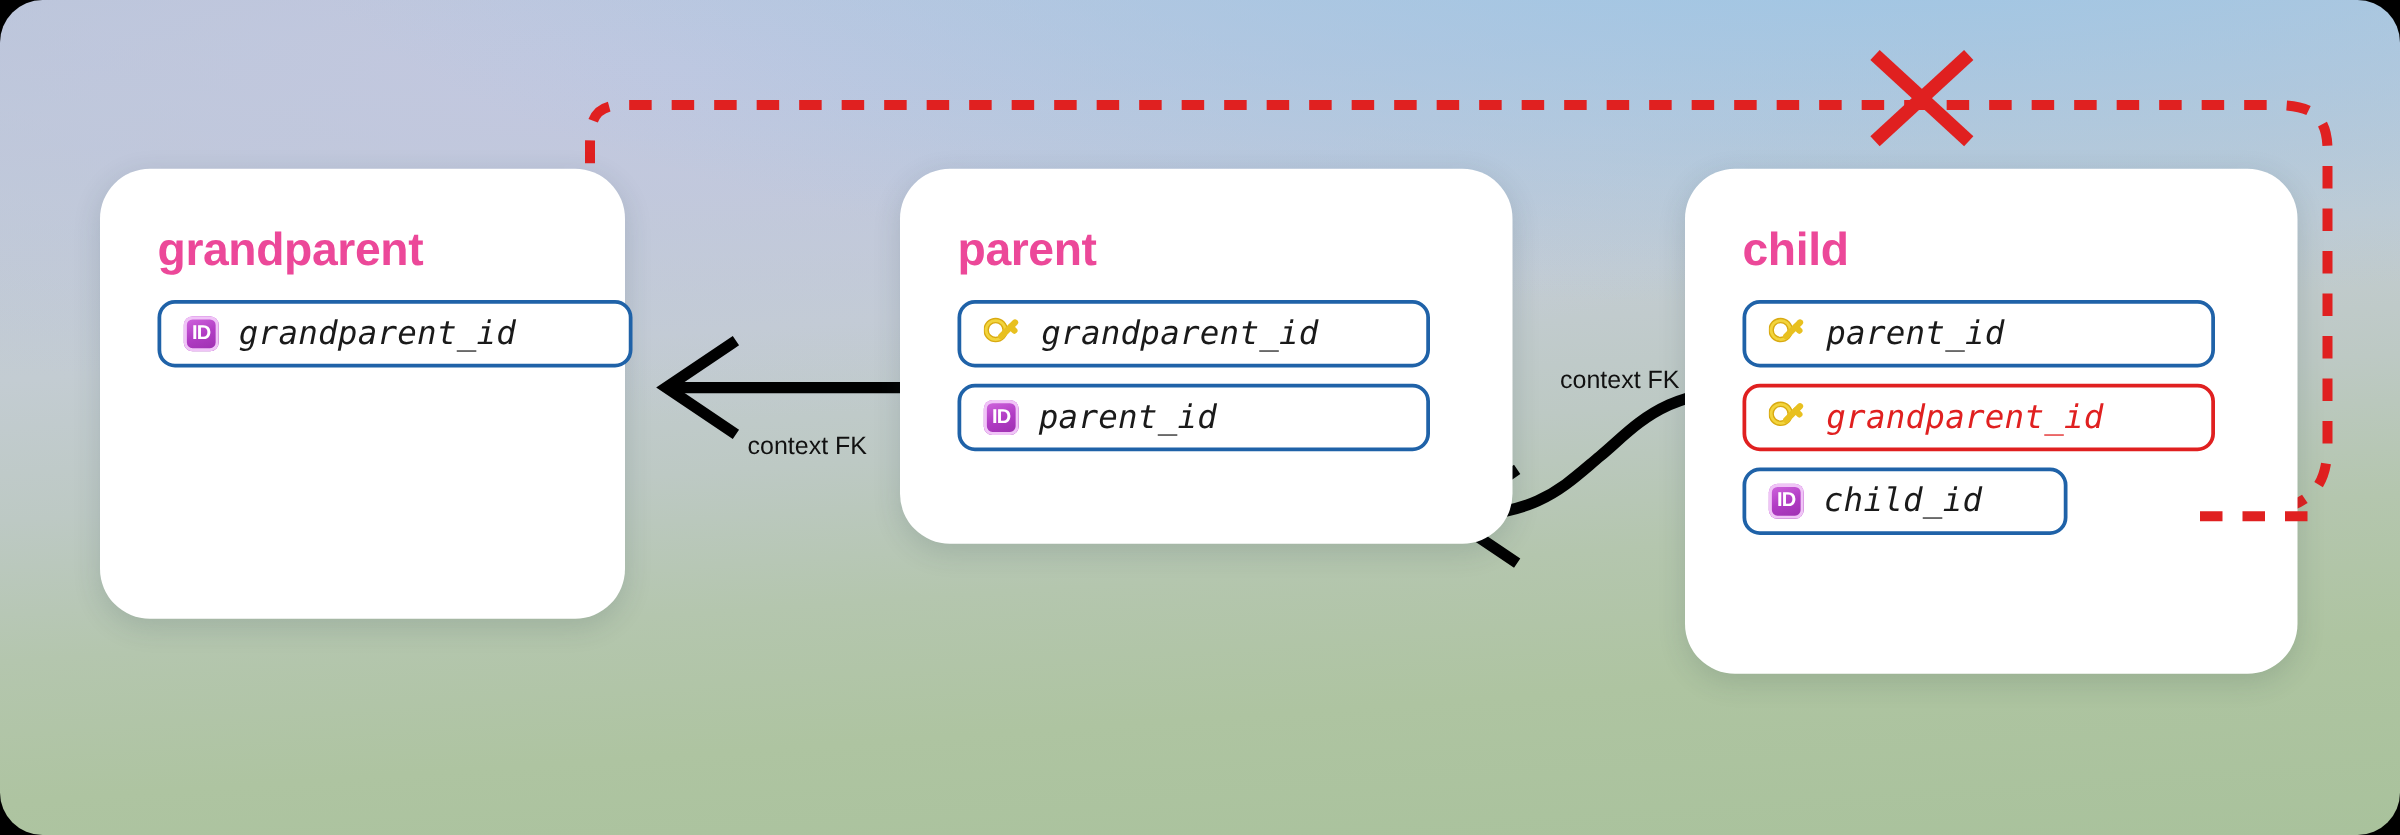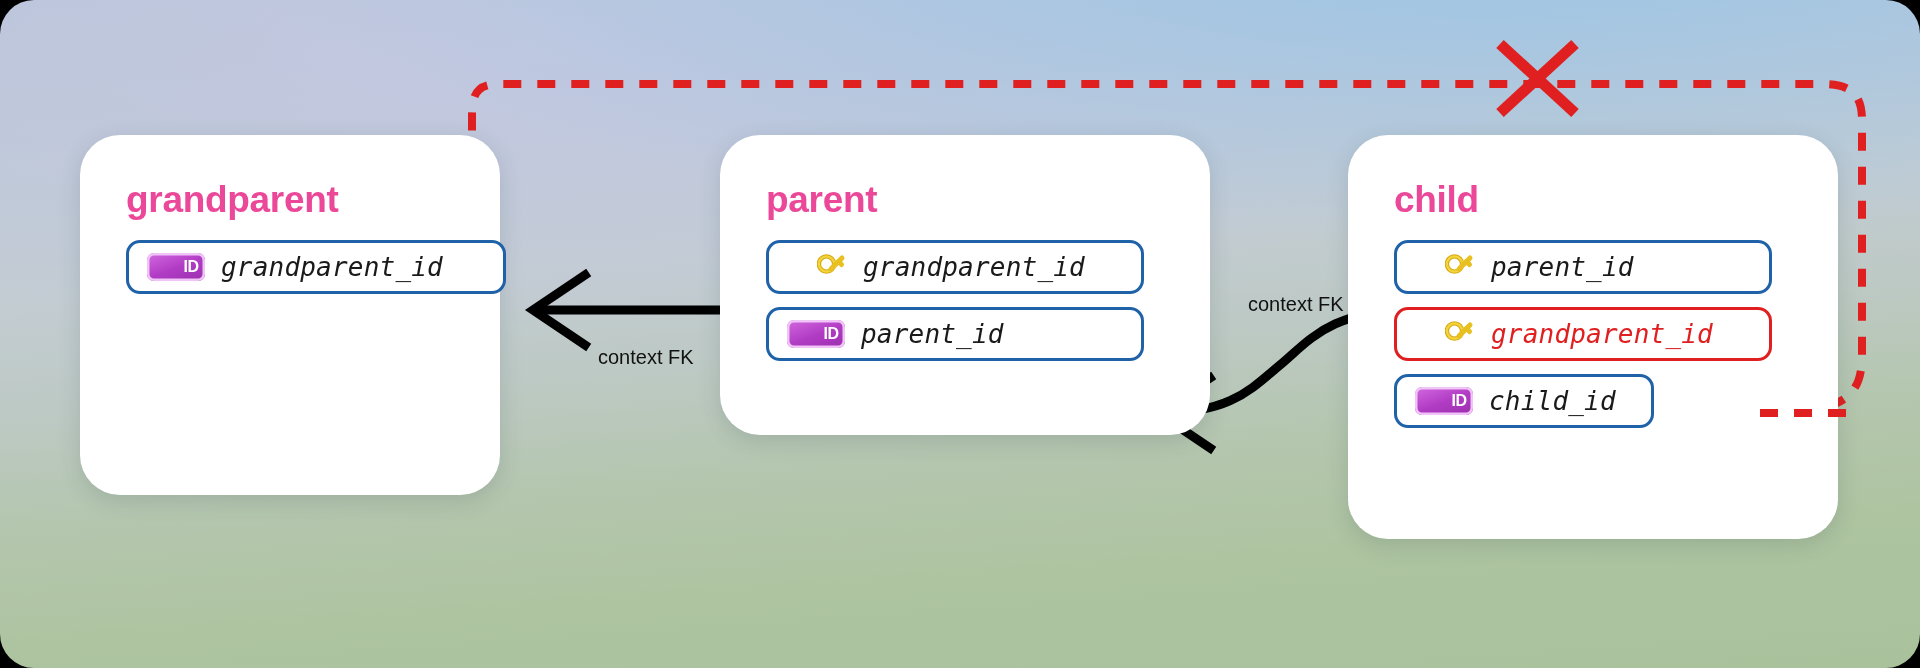--- a/index.html
+++ b/index.html
@@ -67,21 +67,21 @@
     font-family: "DejaVu Sans Mono", "Liberation Mono", monospace;
     font-size: 26px;
     color: #1a1a1a;
     white-space: nowrap;
     letter-spacing: 0.2px;
     font-style: italic;
   }
   .field.error .field-label { color: #e02020; }
 
   
-  .icon { flex: 0 0 auto; display: block; padding-left: 30px; }
+  .icon { flex: 0 0 auto; display: block; }
   .id-badge {
     width: 28px; height: 28px;
     border-radius: 7px;
     background: linear-gradient(160deg,#d36ae0 0%, #b13cc4 52%, #9b2fae 100%);
     box-shadow: inset 0 0 0 2.5px #f0c4f7;
     display: flex; align-items: center; justify-content: center;
   }
   .id-badge span {
     color: #ffffff;
     font-family: "Liberation Sans", sans-serif;

